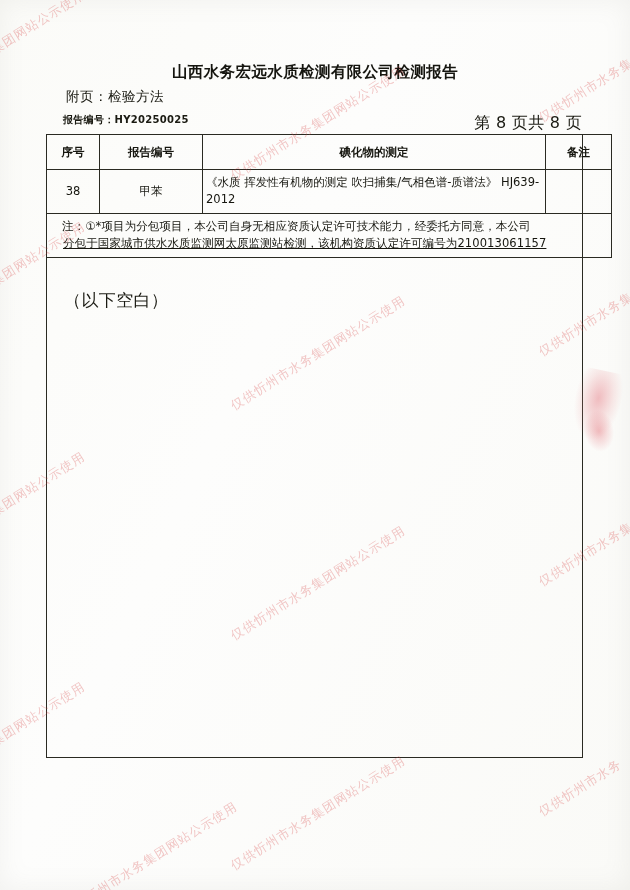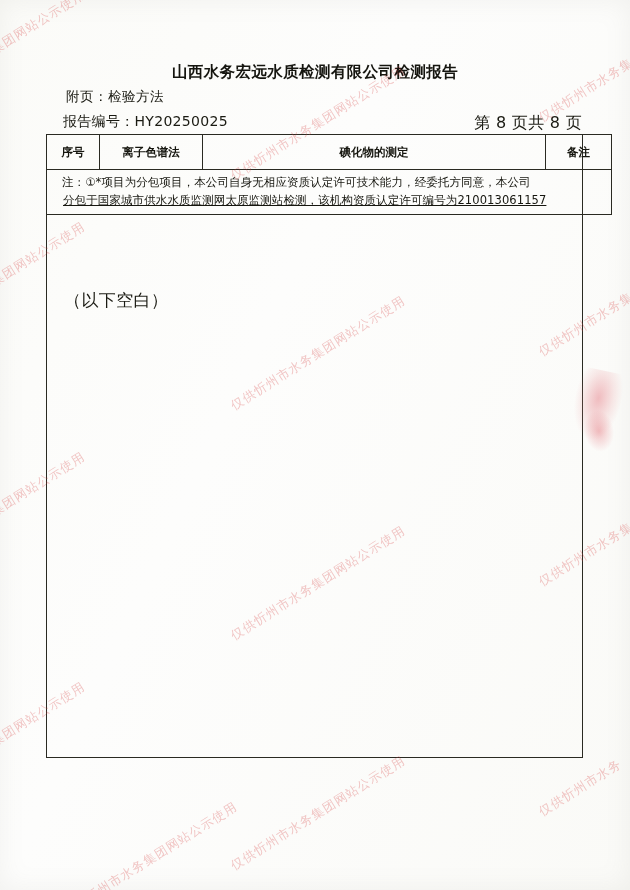--- a/index.html
+++ b/index.html
@@ -49,24 +49,25 @@
     font-family: "DejaVu Sans", sans-serif;
     color: #1a1a12;
     letter-spacing: 0.5px;
     padding-left: 20px;
   }
 
   .report-no {
     position: absolute;
     top: 113px;
     left: 63px;
-    font-size: 14px;
+    font-size: 10px;
     font-family: "DejaVu Sans", sans-serif;
     color: #1a1a12;
     letter-spacing: 0.3px;
+    font-weight: bold;
   }
   .page-no {
     position: absolute;
     top: 113px;
     right: 48px;
     font-size: 16px;
     font-family: "DejaVu Sans", sans-serif;
     color: #1a1a12;
     letter-spacing: 0.3px;
   }
@@ -187,23 +188,29 @@
   </div>
 
   <div class="page-no">第 8 页共 8 页</div>
 
   <div class="frame"></div>
 
   <table class="main">
     <tbody>
         <tr class="hdr">
       <th class="c-seq">序号</th>
-      <th class="c-item">离子色谱法</th>
+      <th class="c-item">报告编号</th>
       <th class="c-std">碘化物的测定</th>
       <th class="c-note">备注</th>
+    </tr>
+    <tr class="row-h">
+      <td class="row-cell-center">38</td>
+      <td class="row-cell-center">甲苯</td>
+      <td class="row-cell-std">《水质 挥发性有机物的测定  吹扫捕集/气相色谱-质谱法》  HJ639-2012</td>
+      <td class="row-cell-center"></td>
     </tr>
     <tr>
       <td class="note-cell" colspan="4">
         <span class="indent">注：①*项目为分包项目，本公司自身无相应资质认定许可技术能力，经委托方同意，本公司</span>
         <span class="indent2">分包于国家城市供水水质监测网太原监测站检测，该机构资质认定许可编号为210013061157</span>
       </td>
     </tr>
   </tbody>
     </table>
 

